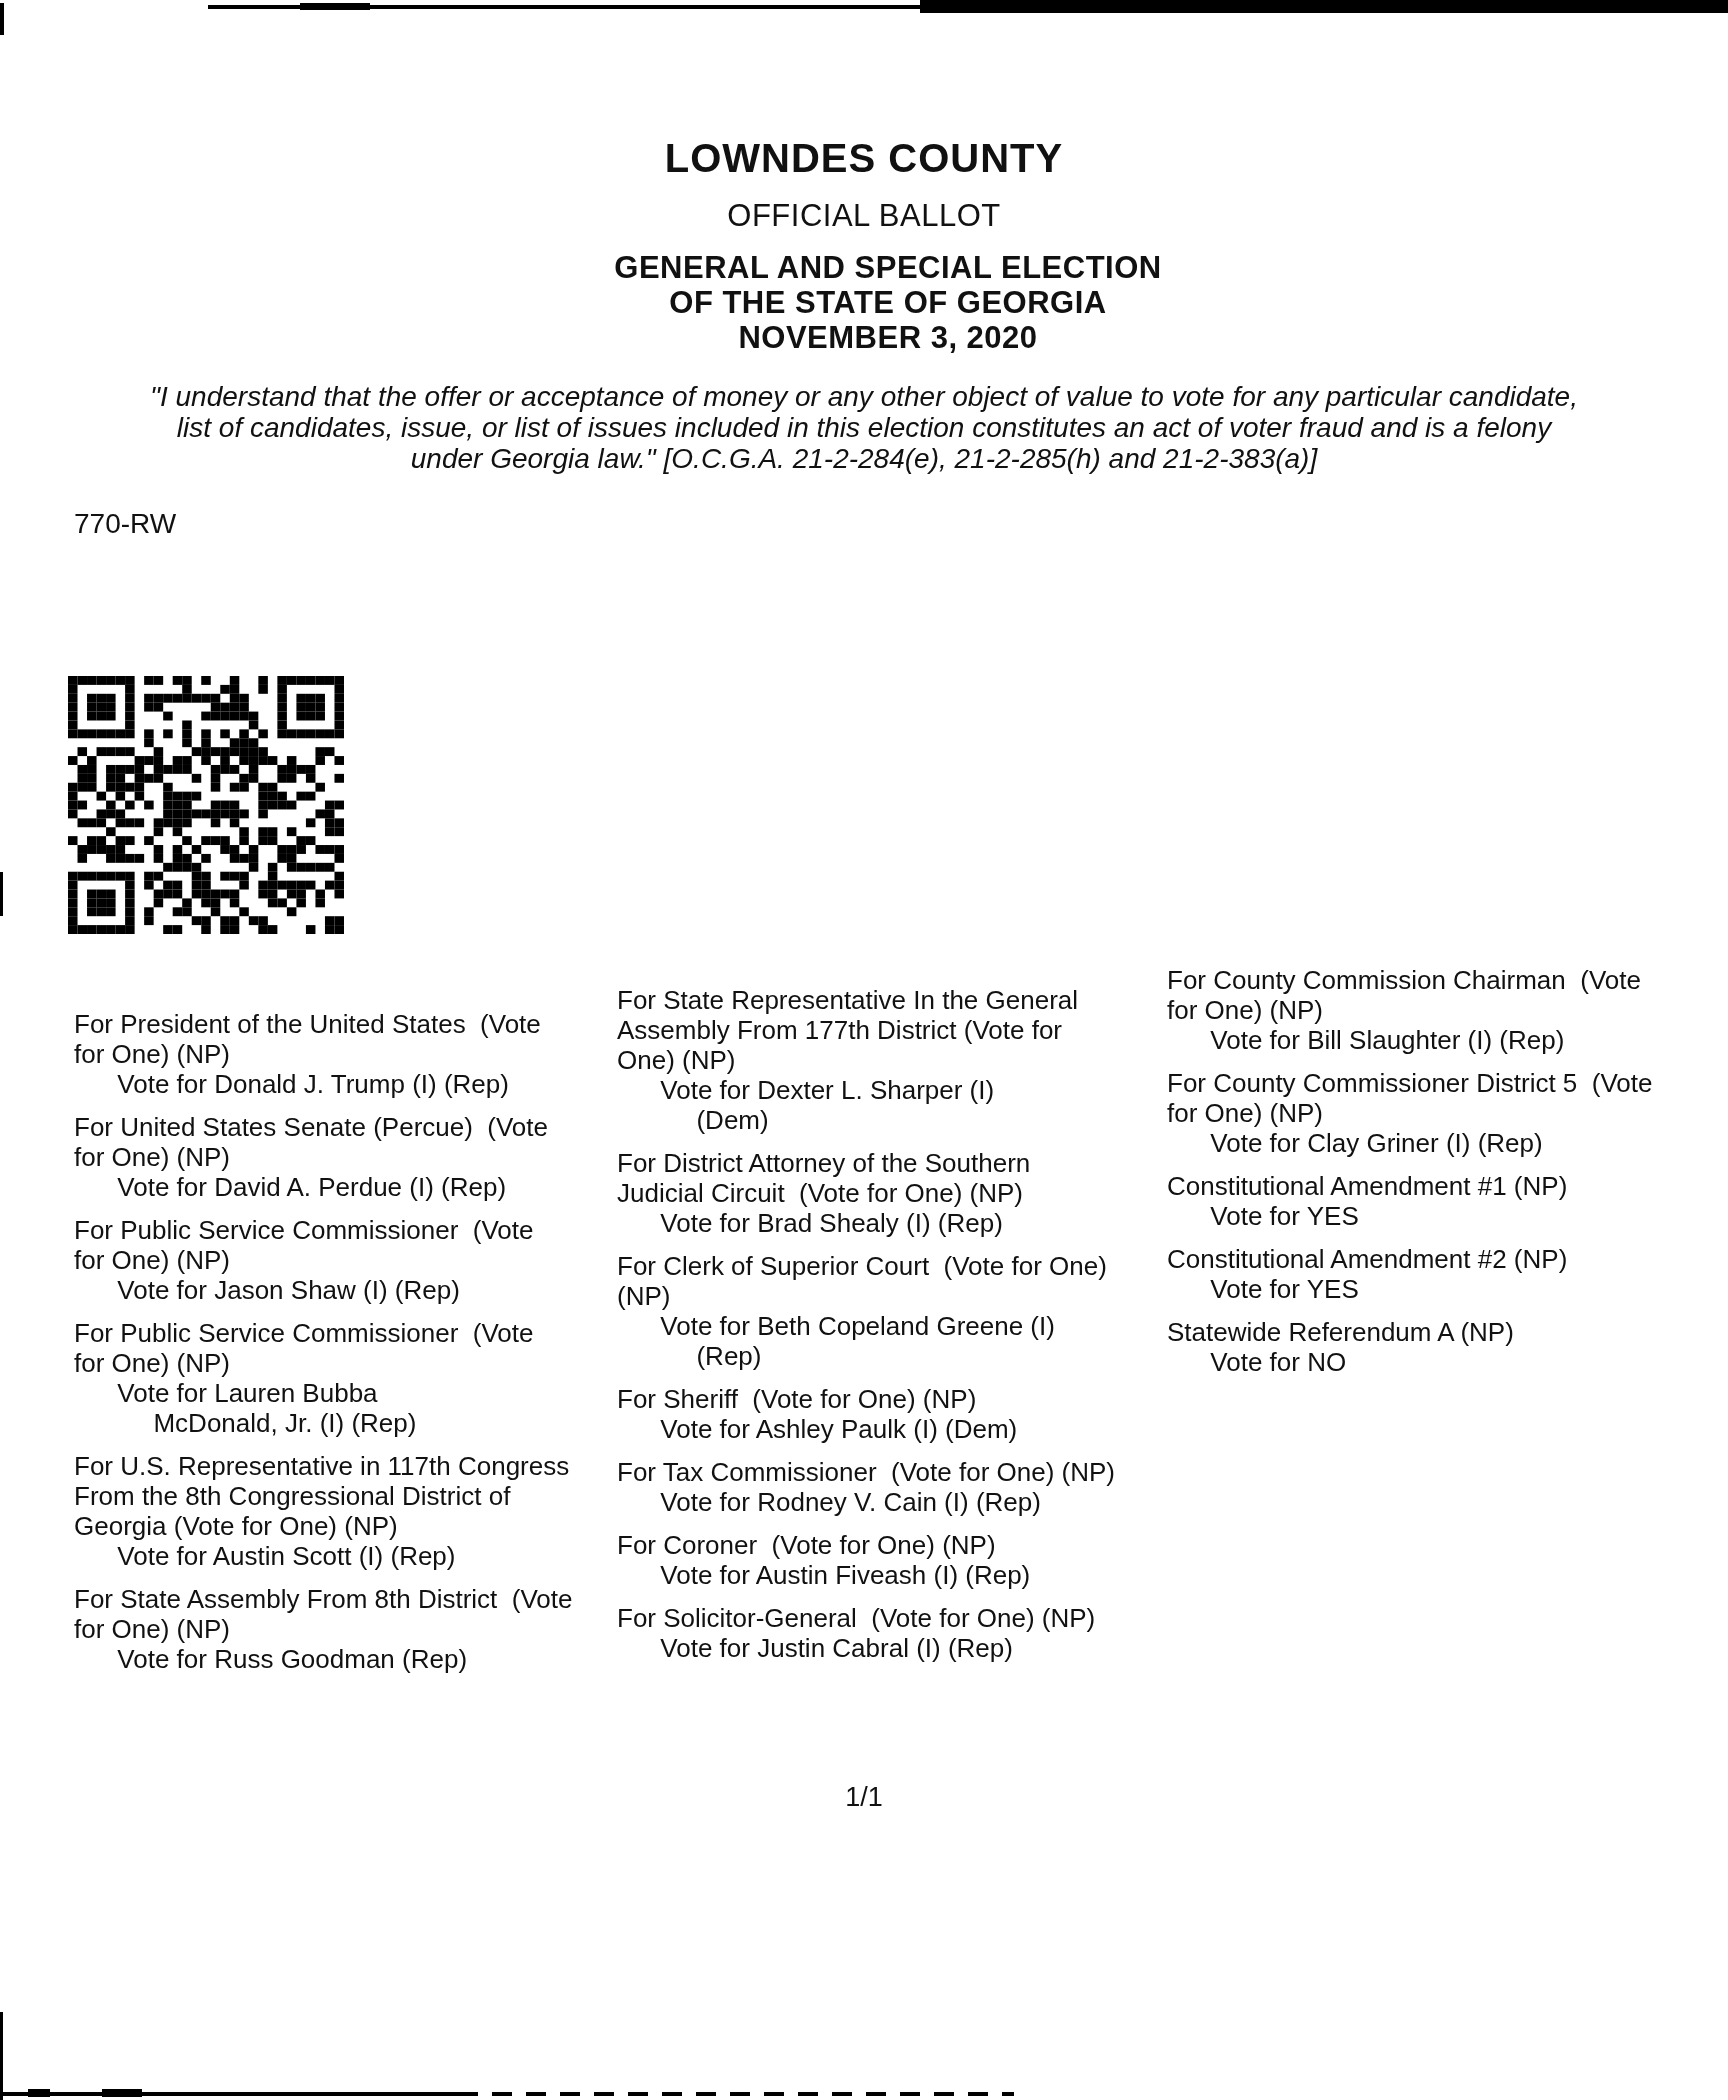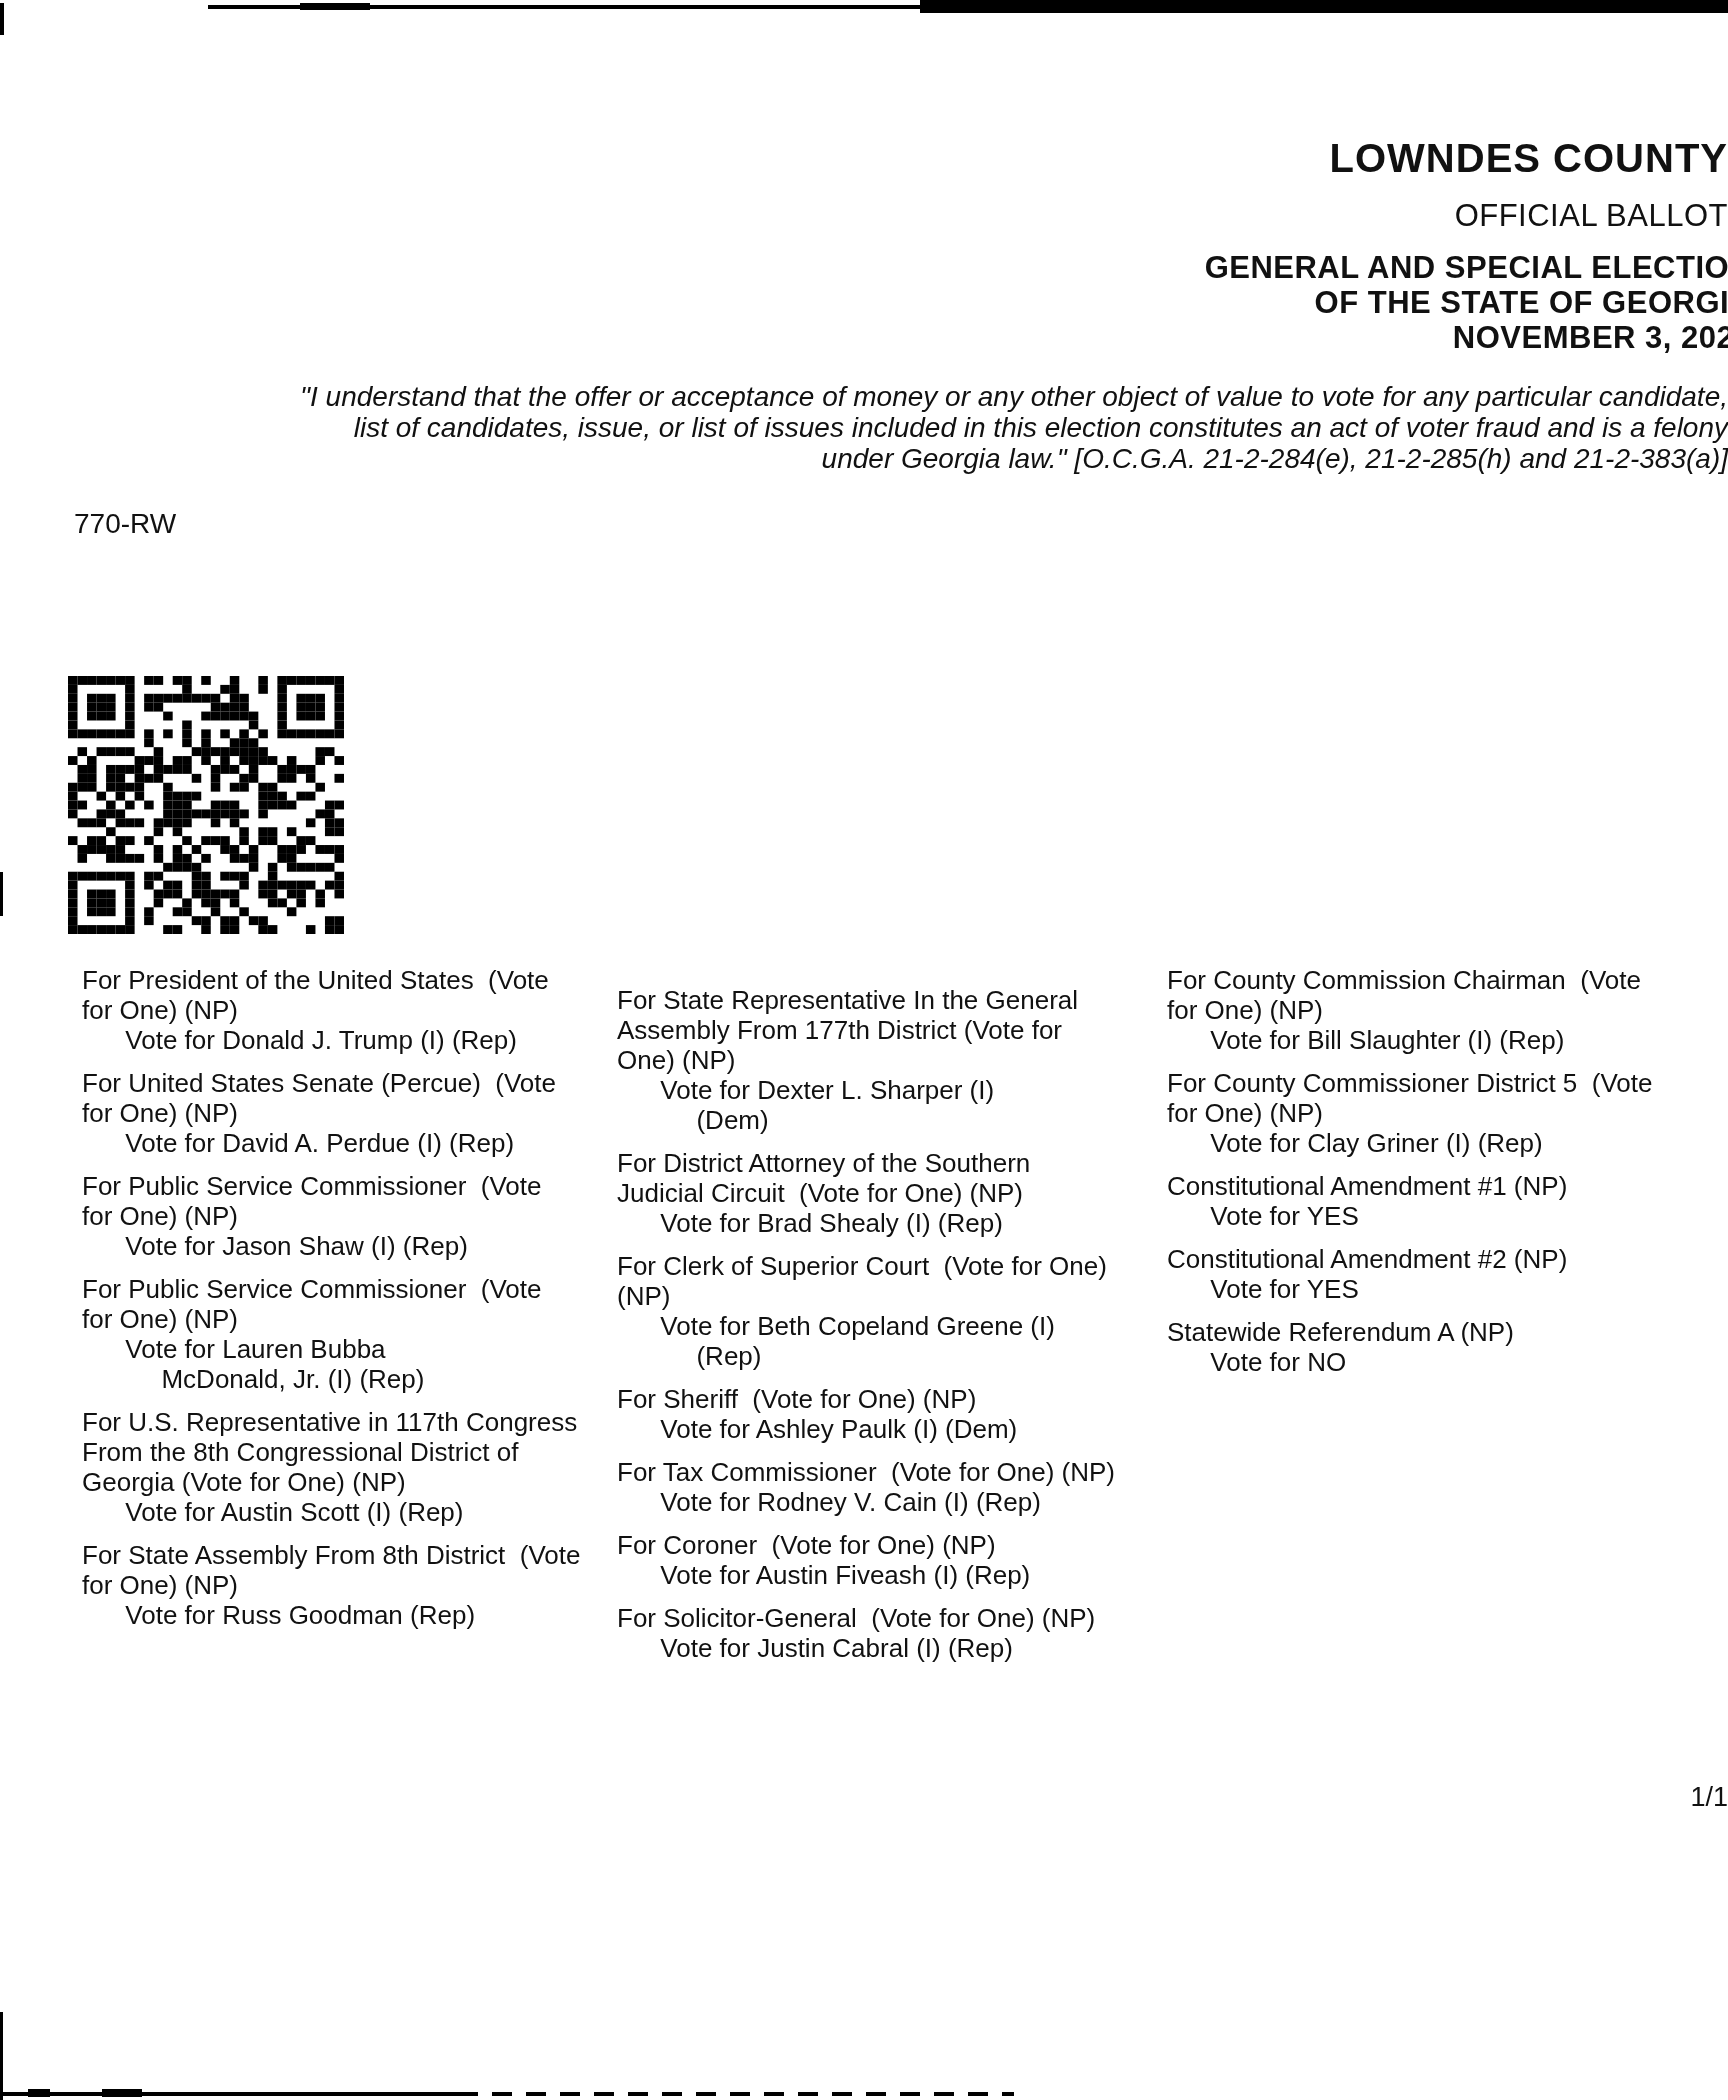--- a/index.html
+++ b/index.html
@@ -1,27 +1,27 @@
 <!DOCTYPE html>
 <html><head>
 <meta charset="utf-8">
 <style>
   html,body{margin:0;padding:0;background:#e8e8e8;}
   #page{position:relative;width:1728px;height:2100px;background:#ffffff;overflow:hidden;
         font-family:"Liberation Sans",sans-serif;color:#111;}
-  .center{position:absolute;left:0;width:100%;text-align:right;}
+  .center{position:absolute;left:0;width:100%;text-align:center;}
   .county-title{top:136px;font-size:40px;font-weight:bold;letter-spacing:1px;}
   .ballot-title{top:198px;font-size:31px;font-weight:normal;letter-spacing:.5px;}
   .election-title{top:250px;font-size:31px;font-weight:bold;line-height:35px;letter-spacing:.5px;margin-left:24px;}
   .fraud-notice{top:381px;font-size:28px;font-style:italic;line-height:31px;white-space:pre-line;}
   .precinct{position:absolute;left:74px;top:508px;font-size:28px;}
   .qr{position:absolute;left:68px;top:676px;width:276px;height:258px;}
   .qr svg{display:block;}
   .col{position:absolute;top:965px;font-size:26px;line-height:30px;}
-  .col1{left:82px;width:540px;}
+  .col1{left:74px;width:540px;margin-top:44px;}
   .col2{left:617px;width:545px;margin-top:20px;}
   .col3{left:1167px;width:561px;}
   .contest{white-space:pre;margin:0 0 13px 0;}
   .page-number{top:1782px;font-size:27px;}
   .art{position:absolute;background:#000;}
   .dash-line{position:absolute;background:repeating-linear-gradient(90deg,#000 0 20px,transparent 20px 34px);}
 </style>
 </head>
 <body>
 

